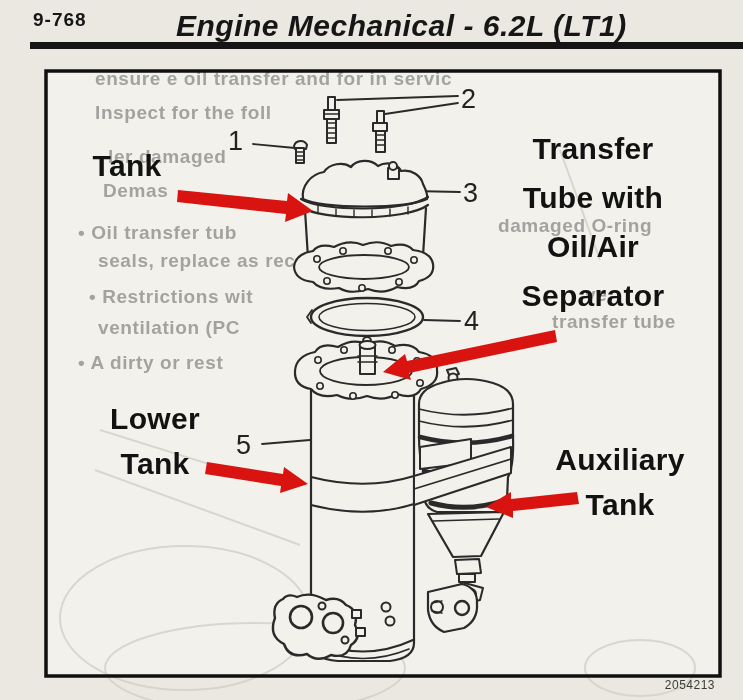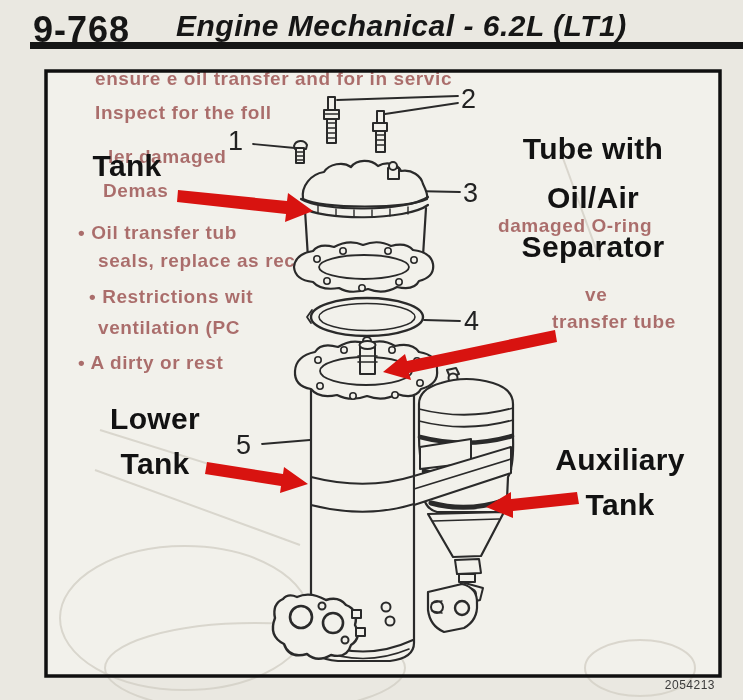--- a/index.html
+++ b/index.html
@@ -4,30 +4,30 @@
 <style>
   html,body{margin:0;padding:0;}
   body{
     width:743px;height:700px;overflow:hidden;position:relative;
     background:#eae8e1;
     font-family:"Liberation Sans", sans-serif;
     -webkit-font-smoothing:antialiased;
   }
   .abs{position:absolute;}
   
-  .hdr-num{left:33px;top:9px;font-size:36px;font-weight:bold;color:#161616;letter-spacing:1px;}
+  .hdr-num{left:33px;top:9px;font-size:19px;font-weight:bold;color:#161616;letter-spacing:1px;}
   .hdr-title{left:176px;top:9px;font-size:30px;font-weight:bold;color:#161616;letter-spacing:.5px;font-style:italic;}
   .hdr-rule{left:30px;top:42px;right:0;height:7px;background:#151515;z-index:3;}
   
   .bg-svg{left:0;top:0;z-index:0;}
   .diagram-svg{left:0;top:0;z-index:2;}
   
   .bleed{
     position:absolute;z-index:1;white-space:nowrap;
-    font-weight:bold;font-size:19px;color:#7f1d1d;
+    font-weight:bold;font-size:19px;color:#737373;
     opacity:.62;filter:blur(.5px);letter-spacing:.6px;
   }
   
   .label{
     position:absolute;z-index:3;text-align:center;
     font-weight:bold;color:#121212;font-size:30px;line-height:45px;
     letter-spacing:.3px;white-space:nowrap;
   }
   .label-transfer{line-height:49px;}
   
@@ -208,20 +208,21 @@
   </g>
 
   <rect x="46" y="71" width="674" height="605" fill="none" stroke="#101010" stroke-width="3.5"></rect>
 </svg>
 
 <div class="label" style="left:72px;top:143px;width:110px;">
   <div>Tank</div>
 </div>
 
 <div class="label label-transfer" style="left:498px;top:124px;width:190px;">
+  <div>Transfer</div>
   <div>Tube with</div>
   <div>Oil/Air</div>
   <div>Separator</div>
 </div>
 
 <div class="label" style="left:95px;top:396px;width:120px;">
   <div>Lower</div>
   <div>Tank</div>
 </div>
 

